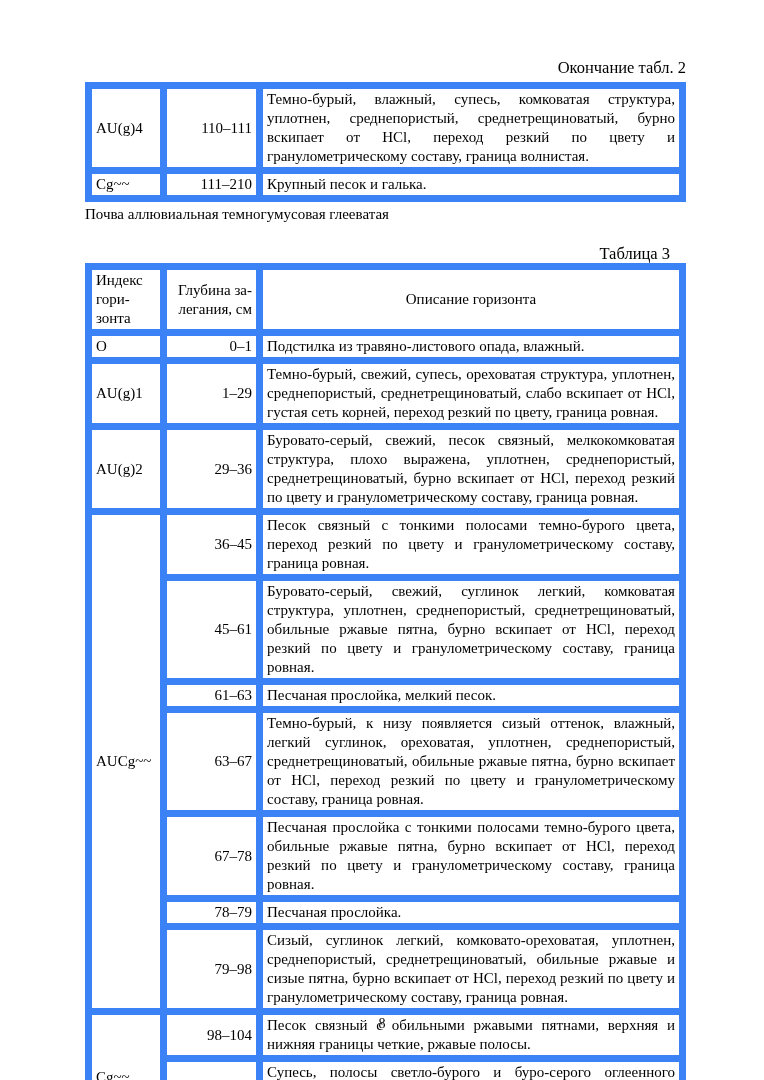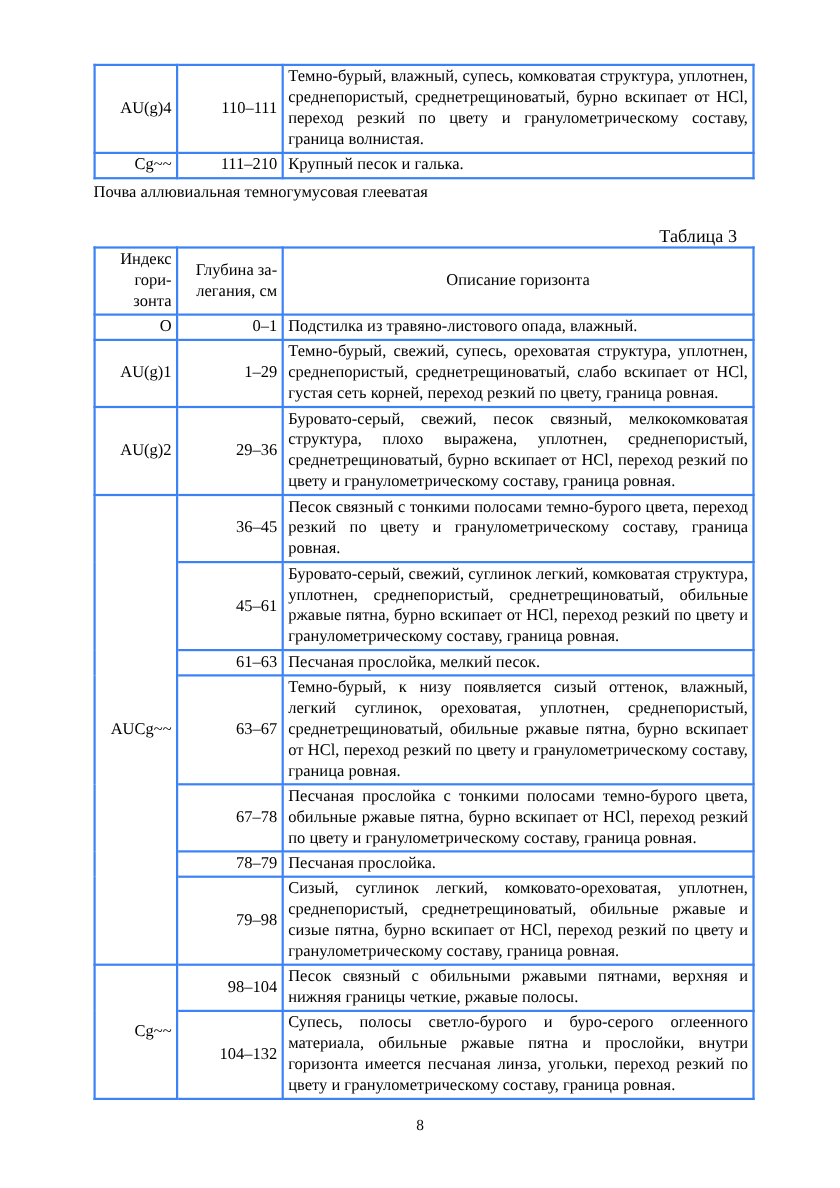--- a/index.html
+++ b/index.html
@@ -26,33 +26,33 @@
     text-align: right;
     font-size: 16.5px;
     margin: 0 0 5px 0;
   }
   table.doc-table {
     border-collapse: collapse;
     width: 100%;
     table-layout: fixed;
   }
   table.doc-table td, table.doc-table th {
-    border: 2px solid #3b82f6;
+    border: 7px solid #3b82f6;
     padding: 1px 4px;
     font-weight: normal;
     font-size: 15px;
     line-height: 19px;
     box-sizing: border-box;
     overflow: hidden;
   }
   col.c-index { width: 75px; }
   col.c-depth { width: 96px; }
   col.c-desc  { width: auto; }
   td.cell-index, th.cell-index {
-    text-align: right;
+    text-align: left;
     vertical-align: middle;
   }
   td.cell-depth, th.cell-depth {
     text-align: right;
     vertical-align: middle;
   }
   td.cell-desc {
     text-align: justify;
     vertical-align: top;
   }
@@ -83,20 +83,21 @@
     text-align: center;
     font-size: 14px;
   }
 </style>
 </head>
 <body>
 
 <div class="page">
   <div class="content">
 
+    <p class="caption-right">Окончание табл. 2</p>
 
     <table class="doc-table">
       <colgroup>
           <col class="c-index">
           <col class="c-depth">
           <col class="c-desc">
         </colgroup>
       <tbody>
         <tr>
           <td class="cell-index">AU(g)4</td>

